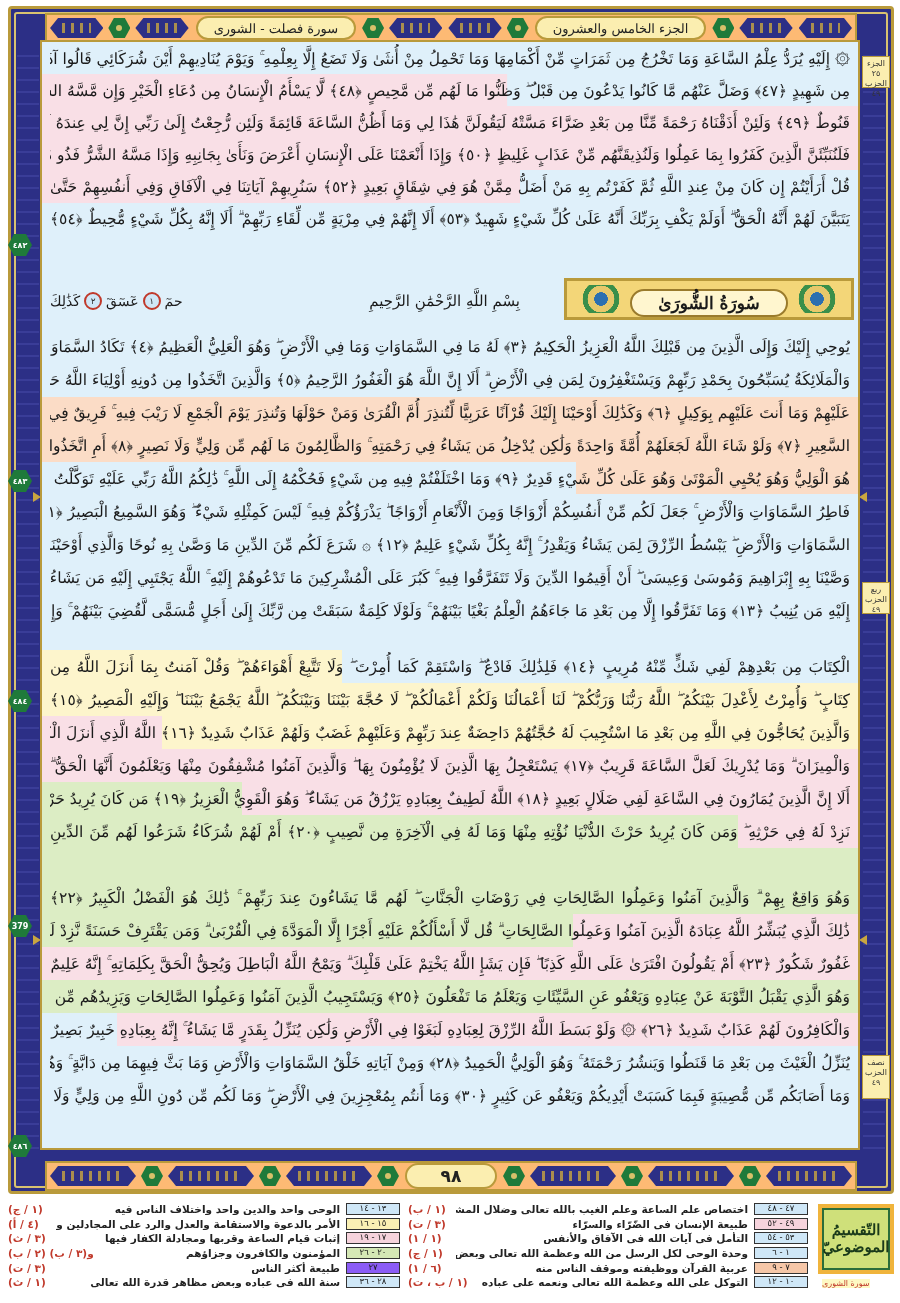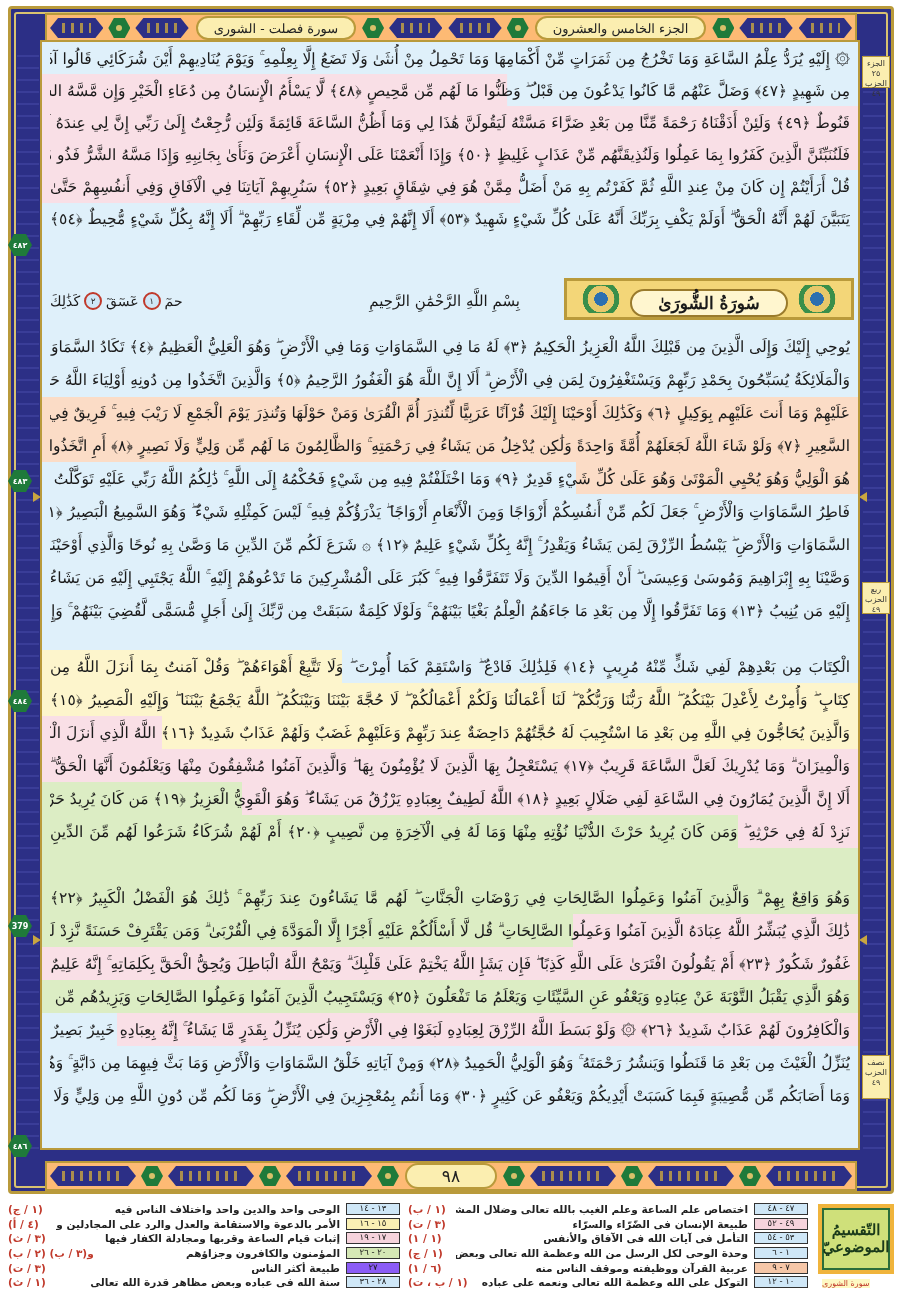--- a/index.html
+++ b/index.html
@@ -15,21 +15,21 @@
 
   
   .band{position:absolute;left:34px;right:34px;height:30px;display:flex;align-items:center;justify-content:flex-end;padding:0 0;background:#fdba74;border:2px solid #b99a3b}
   .band.top{top:4px}
   .band.bottom{top:1152px}
   .cart{height:20px;flex:1;margin:0 3px;background:#2c2f86;clip-path:polygon(8px 0,calc(100% - 8px) 0,100% 50%,calc(100% - 8px) 100%,8px 100%,0 50%);position:relative}
   .cart::after{content:"";position:absolute;inset:5px 12px;background:repeating-linear-gradient(90deg,#c9a640 0 3px,transparent 3px 9px);opacity:.8}
   .hex{width:22px;height:20px;background:#1f7a3a;clip-path:polygon(25% 0,75% 0,100% 50%,75% 100%,25% 100%,0 50%);flex:none;margin:0 2px;position:relative}
   .hex::after{content:"";position:absolute;left:8px;top:7px;width:6px;height:6px;border-radius:50%;background:#d7c06a}
   .label-pill{flex:none;height:24px;padding:0 16px;margin:0 4px;background:#fbeeb0;border:2px solid #b99a3b;border-radius:14px;display:flex;align-items:center;font-family:"DejaVu Serif",serif;font-size:13px;color:#222;white-space:nowrap}
-  .page-num{flex:none;height:26px;width:92px;margin:0 4px;background:#fbeeb0;border:2px solid #b99a3b;border-radius:14px;display:flex;align-items:center;justify-content:center;font-size:17px;font-weight:normal;color:#222}
+  .page-num{flex:none;height:26px;width:92px;margin:0 4px;background:#fbeeb0;border:2px solid #b99a3b;border-radius:14px;display:flex;align-items:center;justify-content:center;font-size:17px;font-weight:bold;color:#222}
 
   
   .textarea{position:absolute;left:40px;top:40px;width:820px;height:1110px;background:#dff0fa;border:2px solid #b99a3b}
   .hl{position:absolute}
   .lines{position:absolute;inset:0}
   .line{position:absolute;left:8px;right:8px;height:30px;display:flex;align-items:center;justify-content:space-between;font-family:"DejaVu Serif",serif;font-size:15.5px;line-height:30px;white-space:nowrap;overflow:hidden;direction:rtl}
   .line .t{display:inline-block}
   .line.just .t{flex:1;text-align:justify;text-align-last:justify}
   .vnum{display:inline-flex;align-items:center;justify-content:center;width:18px;height:18px;border-radius:50%;border:2px solid #c0392b;background:#cfe7f7;color:#333;font-size:9px;margin:0 4px;flex:none;font-family:"DejaVu Sans",sans-serif;vertical-align:middle}
 

